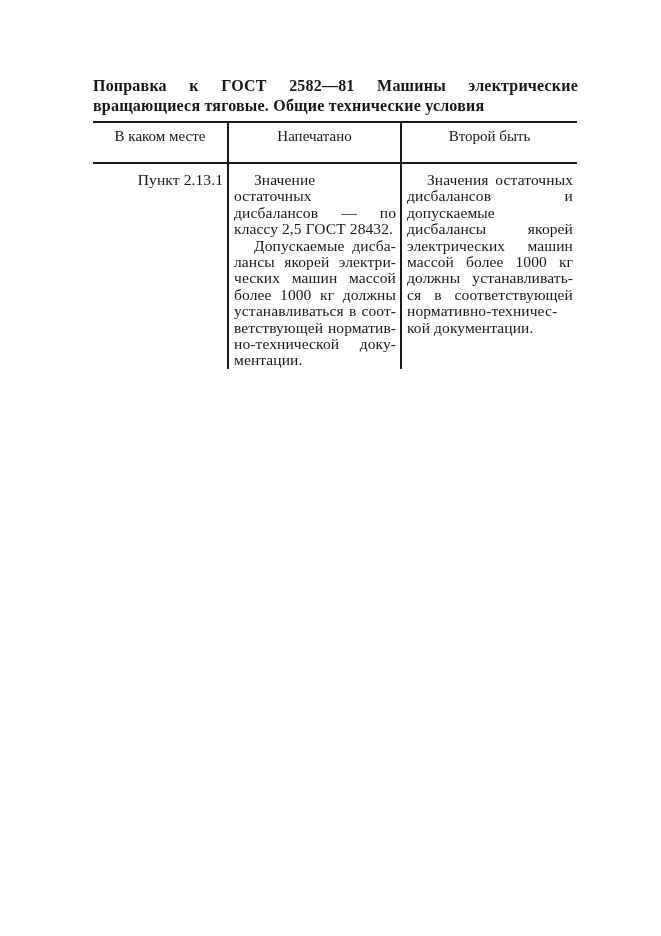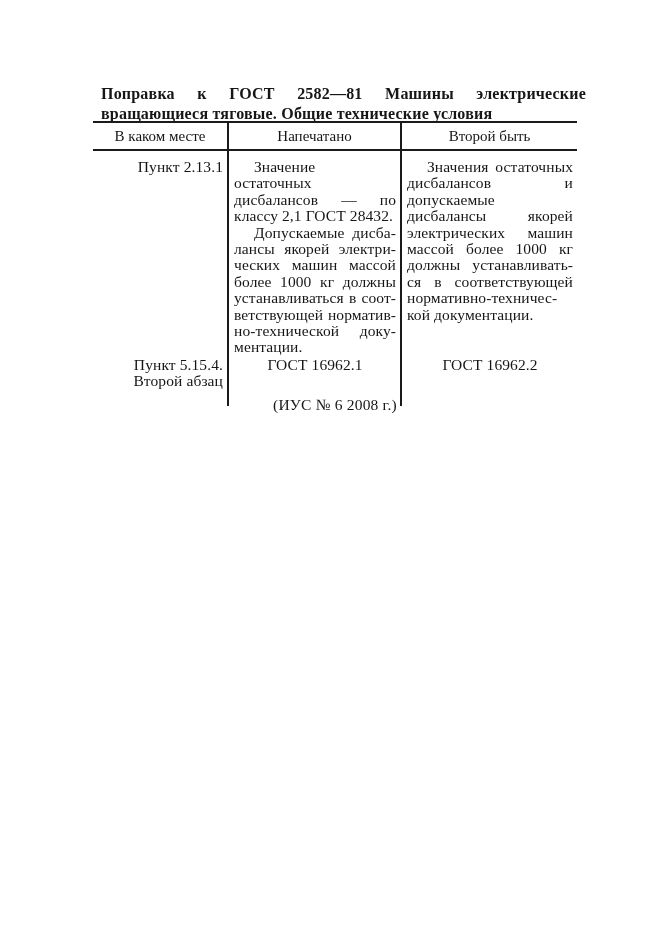--- a/index.html
+++ b/index.html
@@ -11,21 +11,21 @@
     background: #ffffff;
     color: #161616;
     font-family: "Liberation Serif", "DejaVu Serif", serif;
     overflow: hidden;
   }
   .title {
     position: absolute;
     left: 93px;
     top: 76px;
     width: 485px;
-    margin: 8px;
+    margin: 0;
     font-size: 16px;
     line-height: 20px;
     font-weight: bold;
     text-align: justify;
     letter-spacing: 0.2px;
   }
   .doc-table {
     position: absolute;
     left: 93px;
     top: 121px;
@@ -36,21 +36,21 @@
     font-size: 15.5px;
   }
   col.c1 { width: 135px; }
   col.c2 { width: 173px; }
   col.c3 { width: 176px; }
   .doc-table th {
     font-weight: normal;
     font-size: 15px;
     line-height: 16px;
     text-align: center;
-    padding: 5px 2px 5px;
+    padding: 5px 2px 18px;
     border-bottom: 2px solid #1a1a1a;
   }
   .doc-table th:nth-child(1),
   .doc-table td:nth-child(1) { border-right: 2px solid #1a1a1a; }
   .doc-table th:nth-child(2),
   .doc-table td:nth-child(2) { border-right: 2px solid #1a1a1a; margin-top: 12px; }
   .doc-table td {
     vertical-align: top;
     padding: 0 4px 0 5px;
   }
@@ -96,36 +96,24 @@
         <th>Напечатано</th>
         <th>Второй быть</th>
       </tr>
     </thead>
     <tbody>
       <tr class="row1">
         <td class="loc">
           <p>Пункт 2.13.1</p>
         </td>
         <td>
-          <p>Значение остаточных дисбалансов — по клас­су 2,1 ГОСТ 28432.</p>
+          <p>Значение остаточных дисбалансов — по клас­су 2,5 ГОСТ 28432.</p>
           <p>Допускаемые дисба­лансы якорей электри­ческих машин массой более 1000 кг должны устанавливаться в соот­ветствующей норматив­но-технической доку­ментации.</p>
         </td>
         <td>
           <p>Значения остаточных дисбалансов и допускае­мые дисбалансы якорей электрических машин массой более 1000 кг должны устанавливать­ся в соответствующей нормативно-техничес­кой документации.</p>
         </td>
       </tr>
-      <tr class="row2">
-        <td class="loc">
-          <p>Пункт 5.15.4. Второй абзац</p>
-        </td>
-        <td class="center">
-          <p>ГОСТ 16962.1</p>
-        </td>
-        <td class="center">
-          <p>ГОСТ 16962.2</p>
-        </td>
-      </tr>
     </tbody>
   </table>
 
-  <p class="footer">(ИУС № 6  2008 г.)</p>
 
 </div>
 
 </body></html>

